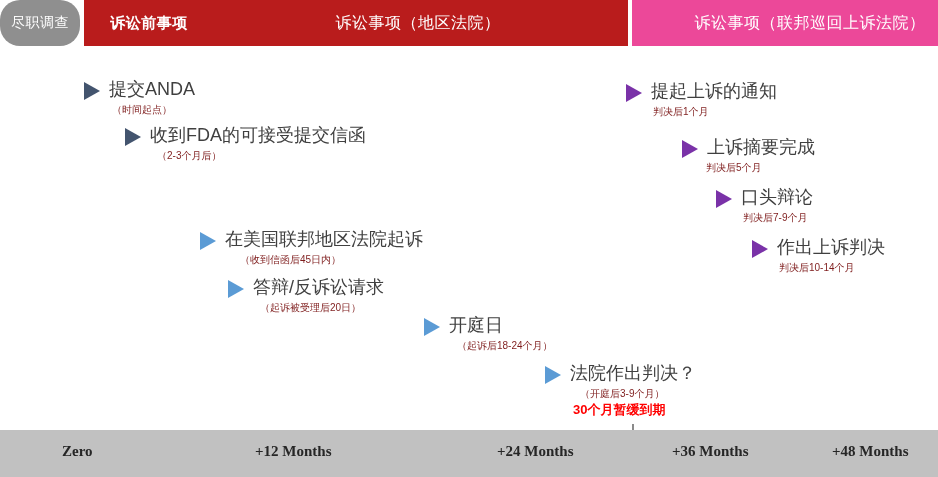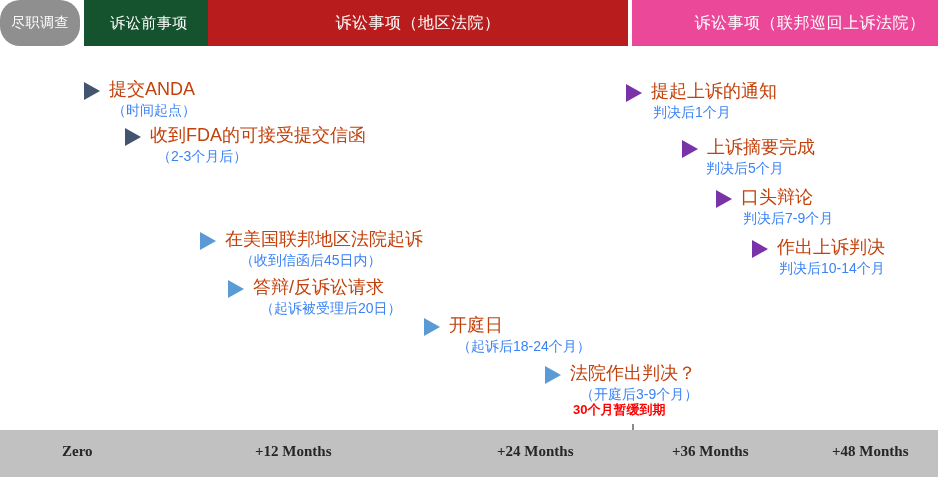--- a/index.html
+++ b/index.html
@@ -37,22 +37,23 @@
   #band-0 {
     left: 0px;
     width: 80px;
     background: #8f8f8f;
     font-size: 14px;
     border-radius: 20px;
   }
   #band-1 {
     left: 84px;
     width: 130px;
-    background: #14532d;
+    background: #b91c1c;
     font-size: 15px;
+    font-weight: bold;
   }
   #band-2 {
     left: 208px;
     width: 420px;
     background: #b91c1c;
     font-size: 16px;
   }
   #band-3 {
     left: 632px;
     width: 356px;
@@ -82,30 +83,30 @@
   }
   .tri-blue {
     border-width: 9px 0 9px 16px;
     border-color: transparent transparent transparent #5b9bd5;
   }
   .tri-purple {
     border-width: 9px 0 9px 16px;
     border-color: transparent transparent transparent #7a32a8;
   }
   .ms-title {
-    color: #c2410c;
+    color: #404040;
     font-size: 18px;
     line-height: 18px;
     margin-left: 9px;
     position: relative;
     top: -2px;
   }
   .ms-sub {
-    color: #3b82f6;
-    font-size: 14px;
+    color: #7f1d1d;
+    font-size: 10px;
     line-height: 14px;
     margin-top: 3px;
   }
   .ms-note {
     color: #ff0000;
     font-size: 13px;
     line-height: 15px;
     margin-top: 1px;
     font-weight: bold;
   }

